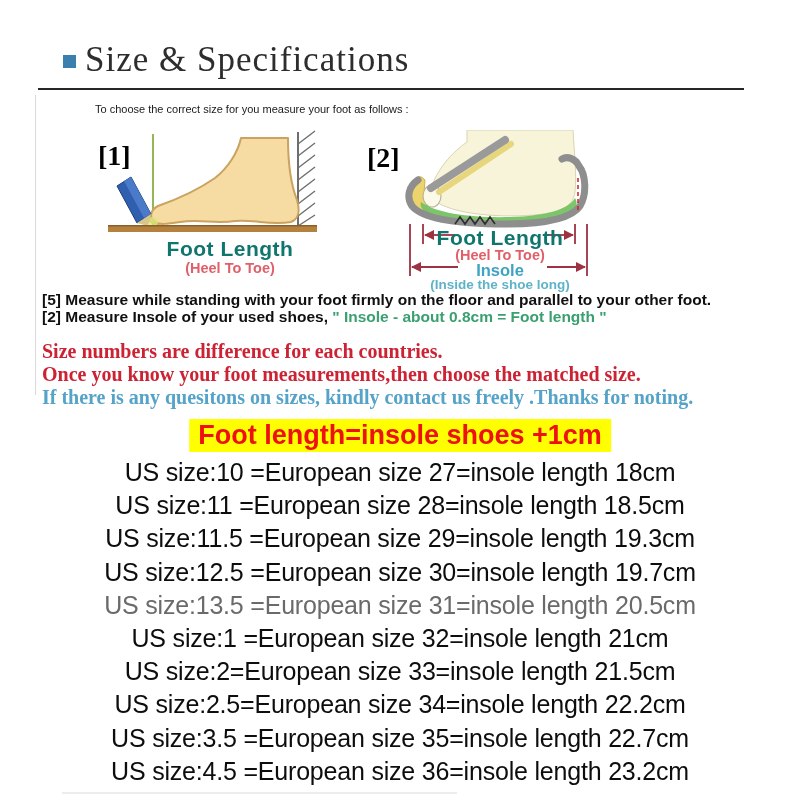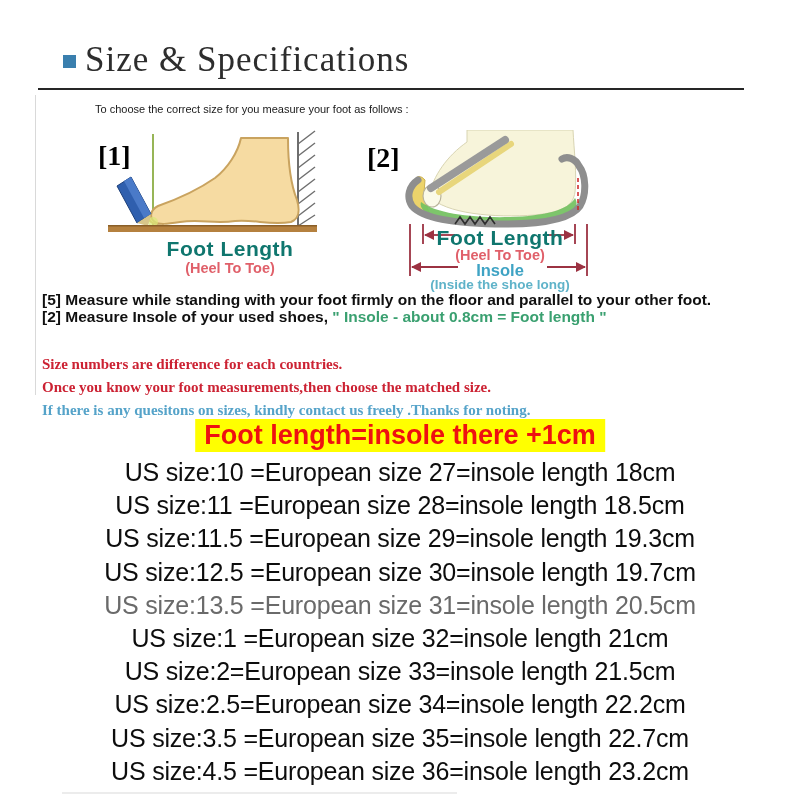--- a/index.html
+++ b/index.html
@@ -38,21 +38,21 @@
   .d2-cap-inside{top:147px;left:35px;width:200px;font-size:13.5px;color:#5fb3c9;font-weight:600;}
 
   
   .instr{position:absolute;left:42px;font-weight:bold;font-size:15.5px;color:#101010;white-space:nowrap;}
   .instr1{top:291px;}
   .instr2{top:308px;text-align:center;}
   .instr .green{color:#3aa070;}
 
   
   .note{position:absolute;left:42px;font-family:"Liberation Serif", serif;font-weight:bold;
-        font-size:15px;white-space:nowrap;margin-top:16px;}
+        font-size:20px;white-space:nowrap;}
   .note1{top:340px;color:#cc2233;}
   .note2{top:363px;color:#cc2233;}
   .note3{top:386px;color:#55a3c9;}
 
   
   .banner{position:absolute;top:419px;left:50%;transform:translateX(-50%);
           background:#ffff00;color:#ee1111;font-weight:bold;font-size:27px;
           padding:1px 9px;white-space:nowrap;}
 
   
@@ -172,21 +172,21 @@
     <span>[5] Measure while standing with your foot firmly on the floor and parallel to your other foot.</span>
   </div>
   <div class="instr instr2">
     <span>[2] Measure Insole of your used shoes, </span><span class="green">" Insole - about 0.8cm = Foot length "</span>
   </div>
 
   <div class="note note1">Size numbers are difference for each countries.</div>
   <div class="note note2">Once you know your foot measurements,then choose the matched size.</div>
   <div class="note note3">If there is any quesitons on sizes, kindly contact us freely .Thanks for noting.</div>
 
-  <div class="banner">Foot length=insole there +1cm</div>
+  <div class="banner">Foot length=insole shoes +1cm</div>
 
   <div class="size-list">
       <div class="size-row">US size:10 =European size 27=insole length 18cm</div>
       <div class="size-row">US size:11 =European size 28=insole length 18.5cm</div>
       <div class="size-row">US size:11.5 =European size 29=insole length 19.3cm</div>
       <div class="size-row">US size:12.5 =European size 30=insole length 19.7cm</div>
       <div class="size-row muted">US size:13.5 =European size 31=insole length 20.5cm</div>
       <div class="size-row">US size:1 =European size 32=insole length 21cm</div>
       <div class="size-row">US size:2=European size 33=insole length 21.5cm</div>
       <div class="size-row">US size:2.5=European size 34=insole length 22.2cm</div>

